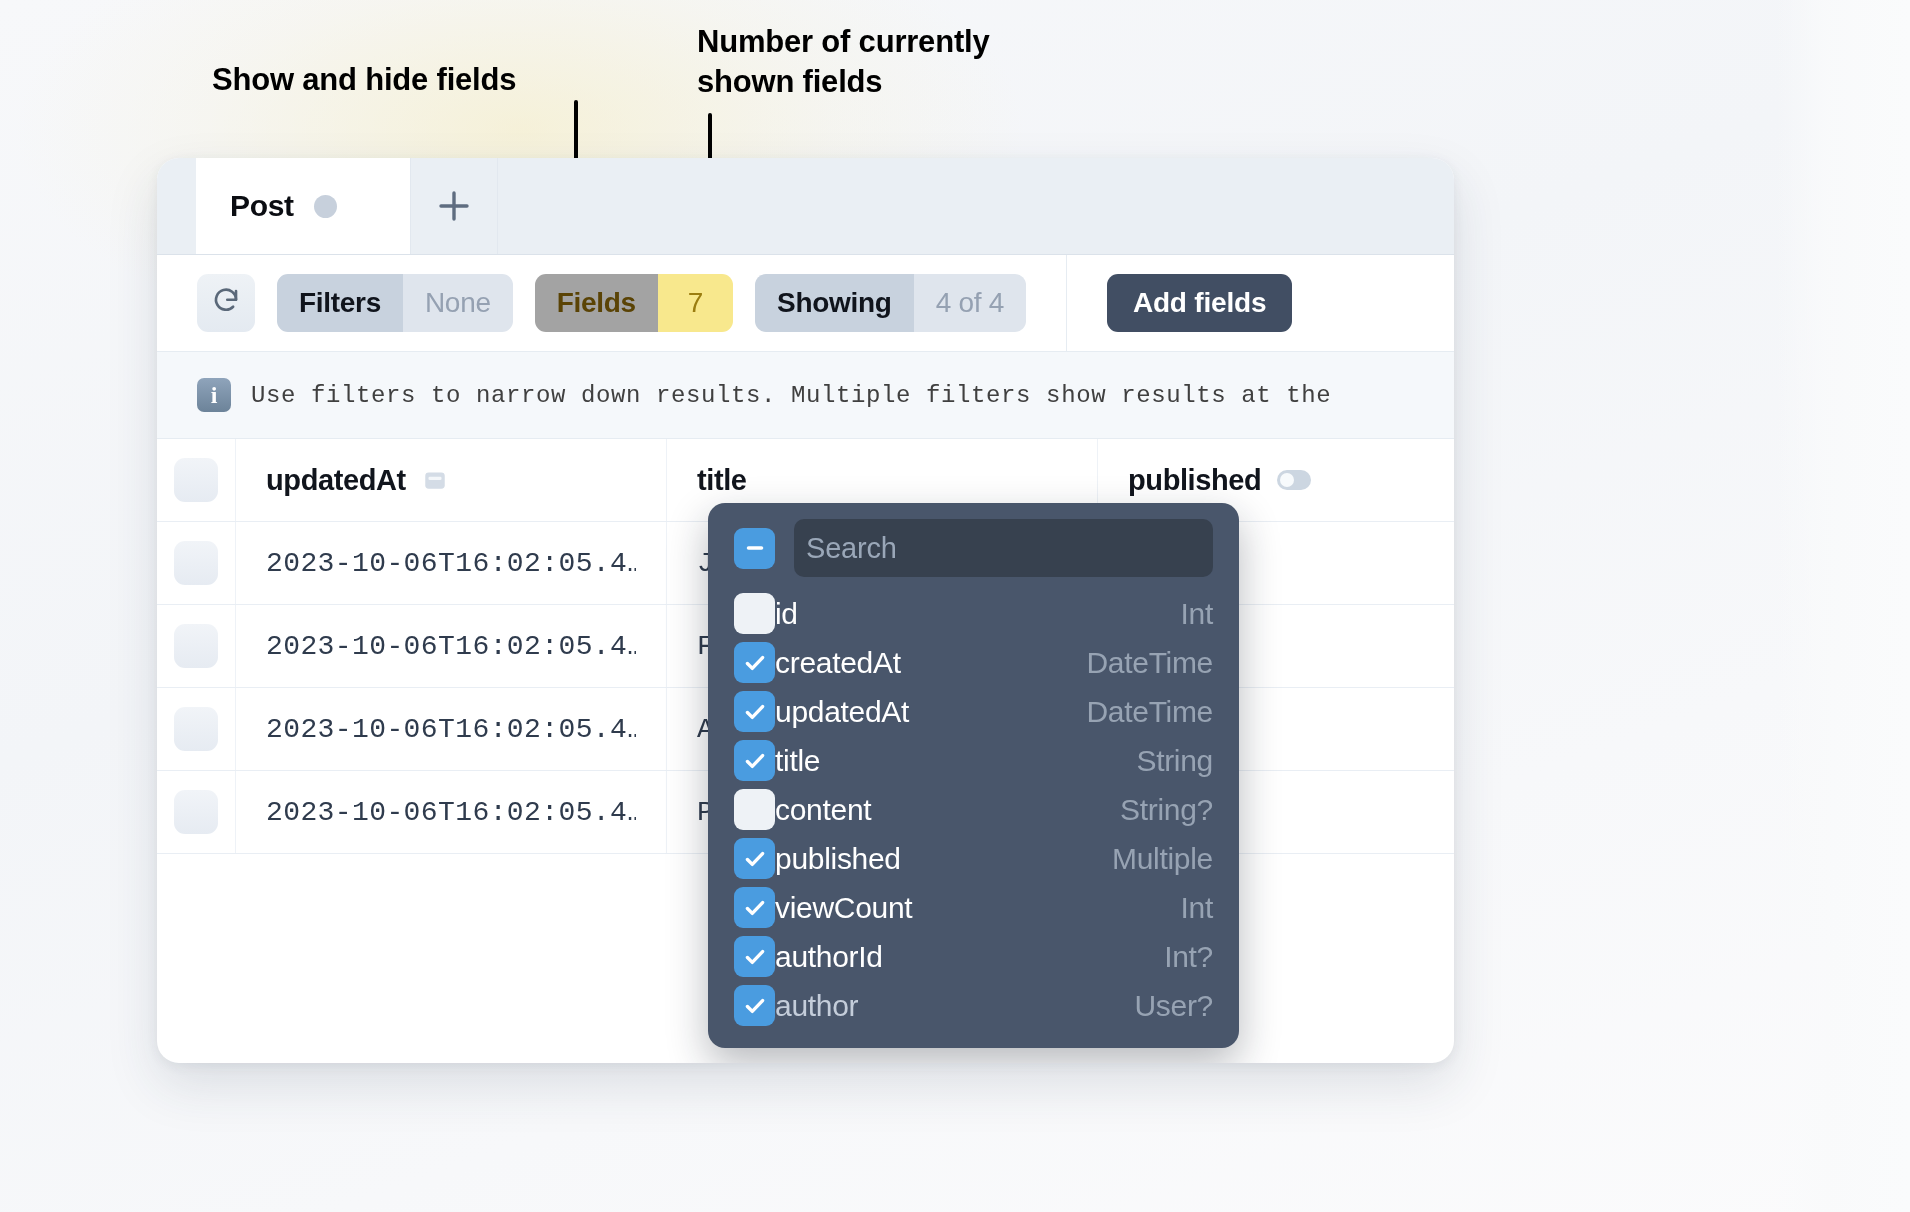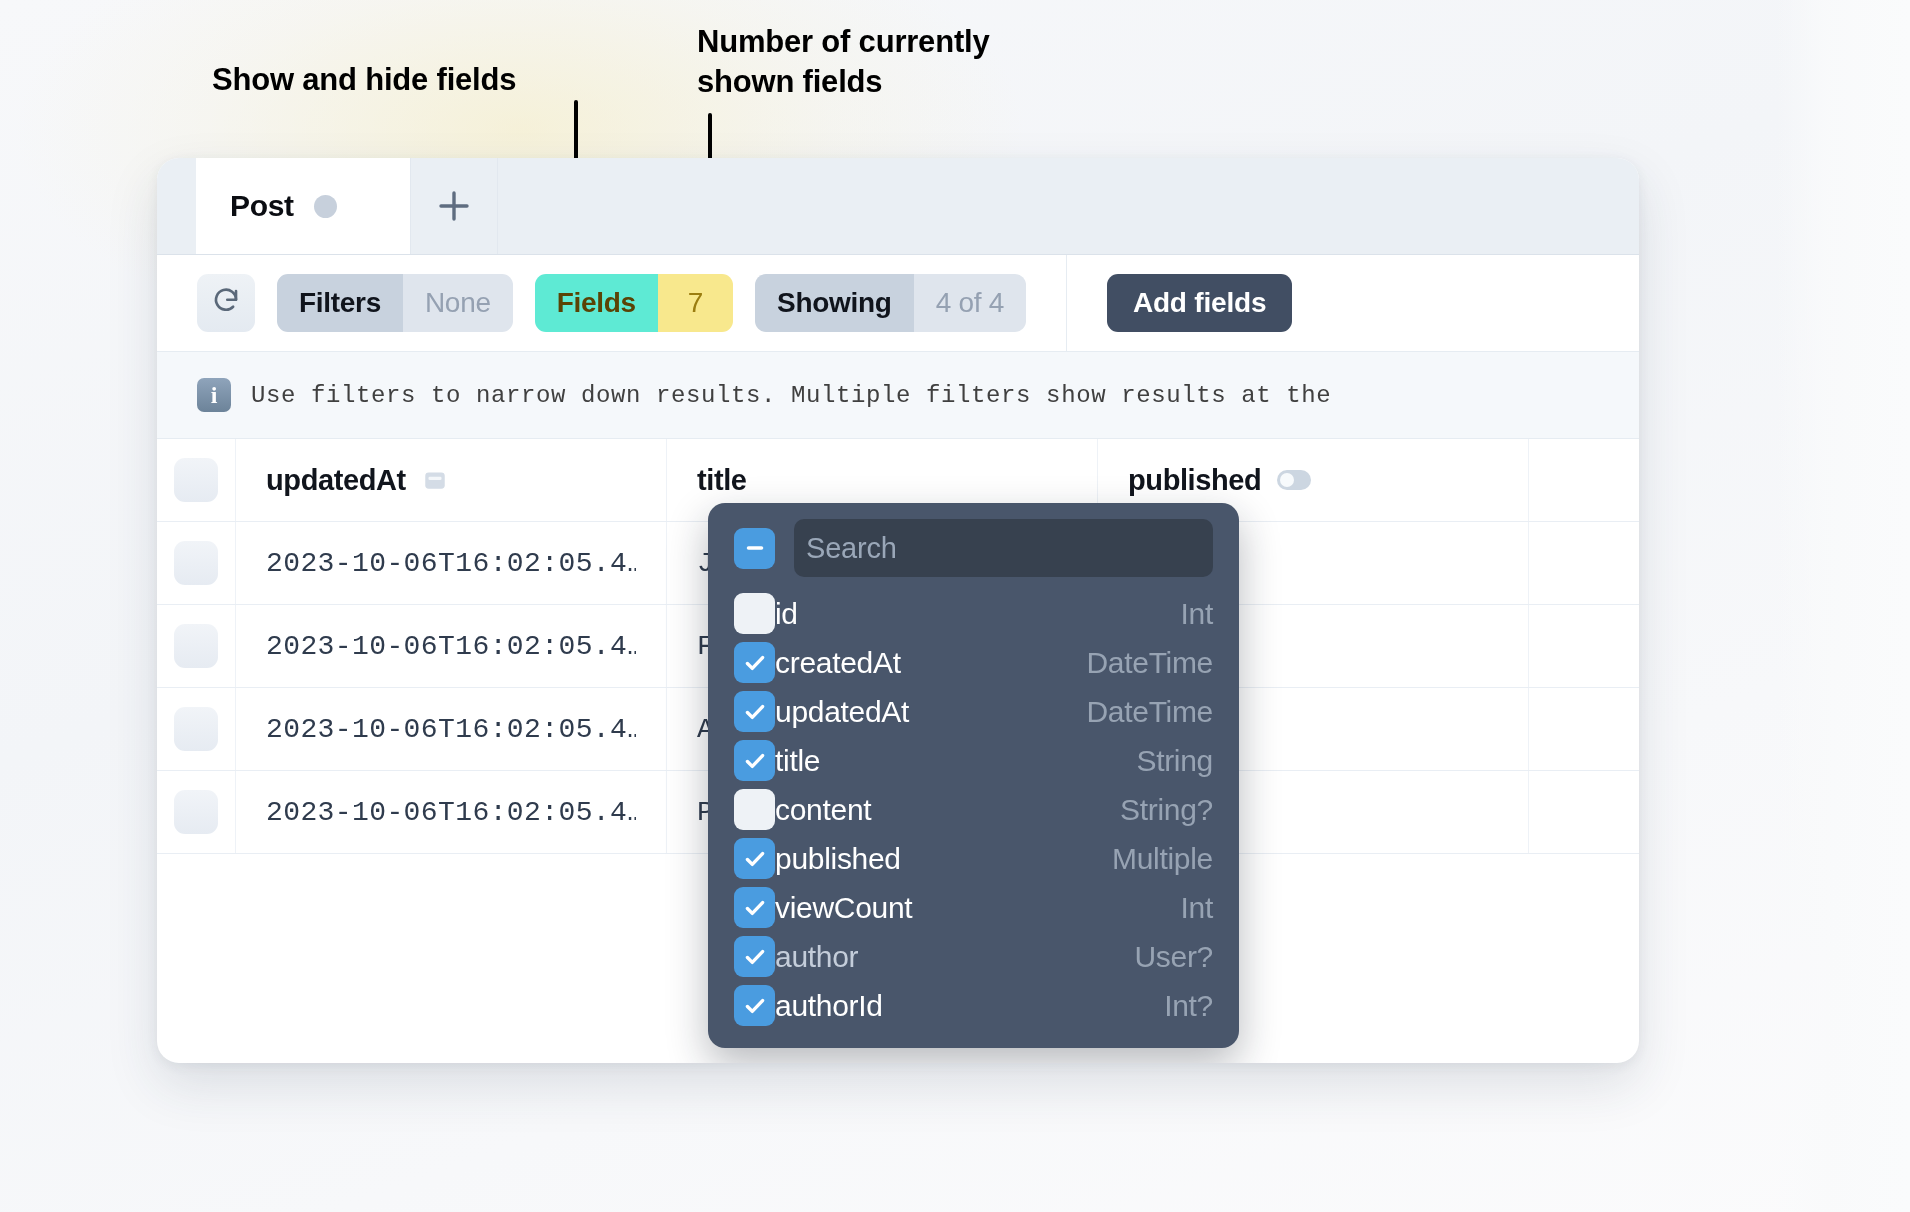--- a/index.html
+++ b/index.html
@@ -34,21 +34,21 @@
     border-radius: 2px;
   }
   #leader-1 { left: 574px; top: 100px; height: 262px; }
   #leader-2 { left: 708px; top: 113px; height: 160px; }
 
   
   .window {
     position: absolute;
     left: 157px;
     top: 158px;
-    width: 1482px;
+    width: 1297px;
     height: 905px;
     background: #ffffff;
     border-radius: 22px;
     box-shadow: 0 22px 52px rgba(40,52,74,0.13), 0 3px 12px rgba(40,52,74,0.07);
     overflow: hidden;
   }
   
   .window-clip {
     position: absolute;
     left: 1776px; top: 0; width: 134px; height: 1212px;
@@ -122,21 +122,21 @@
     cursor: pointer;
   }
   .seg-a, .seg-b {
     display: flex; align-items: center;
     padding: 0 22px;
     font-size: 28px;
     letter-spacing: -0.3px;
   }
   .seg.gray .seg-a { background: #c8d2de; color: #10141c; font-weight: bold; }
   .seg.gray .seg-b { background: #dfe5ed; color: #95a1b2; }
-  .seg.yellow .seg-a { background: #5eead4; color: #5a4305; font-weight: bold; }
+  .seg.yellow .seg-a { background: #a3a3a3; color: #5a4305; font-weight: bold; }
   .seg.yellow .seg-b { background: #f8e88d; color: #9b7d10; padding: 0 30px; }
   .toolbar-divider {
     width: 1px; height: 96px; background: #e6ecf2;
     margin: 0 18px;
   }
   .btn-primary {
     height: 58px;
     background: #414e63;
     color: #ffffff;
     font-size: 28px;
@@ -538,30 +538,30 @@
           </div>
           <span class="dd-name">viewCount</span>
           <span class="dd-type">Int</span>
         </div>
         <div class="dd-item">
           <div class="cb on">
             <svg width="26" height="26" viewBox="0 0 24 24">
               <path d="M5 12.5l4.5 4.5L19 7" fill="none" stroke="#ffffff" stroke-width="3.1" stroke-linecap="round" stroke-linejoin="round"></path>
             </svg>
           </div>
+          <span class="dd-name">authorId</span>
+          <span class="dd-type">Int?</span>
+        </div>
+        <div class="dd-item">
+          <div class="cb on">
+            <svg width="26" height="26" viewBox="0 0 24 24">
+              <path d="M5 12.5l4.5 4.5L19 7" fill="none" stroke="#ffffff" stroke-width="3.1" stroke-linecap="round" stroke-linejoin="round"></path>
+            </svg>
+          </div>
           <span class="dd-name dim">author</span>
           <span class="dd-type">User?</span>
         </div>
-        <div class="dd-item">
-          <div class="cb on">
-            <svg width="26" height="26" viewBox="0 0 24 24">
-              <path d="M5 12.5l4.5 4.5L19 7" fill="none" stroke="#ffffff" stroke-width="3.1" stroke-linecap="round" stroke-linejoin="round"></path>
-            </svg>
-          </div>
-          <span class="dd-name">authorId</span>
-          <span class="dd-type">Int?</span>
-        </div>
       </div>
   </div>
 
 </div>
 
 <div class="window-clip"></div>
 
 </body></html>

